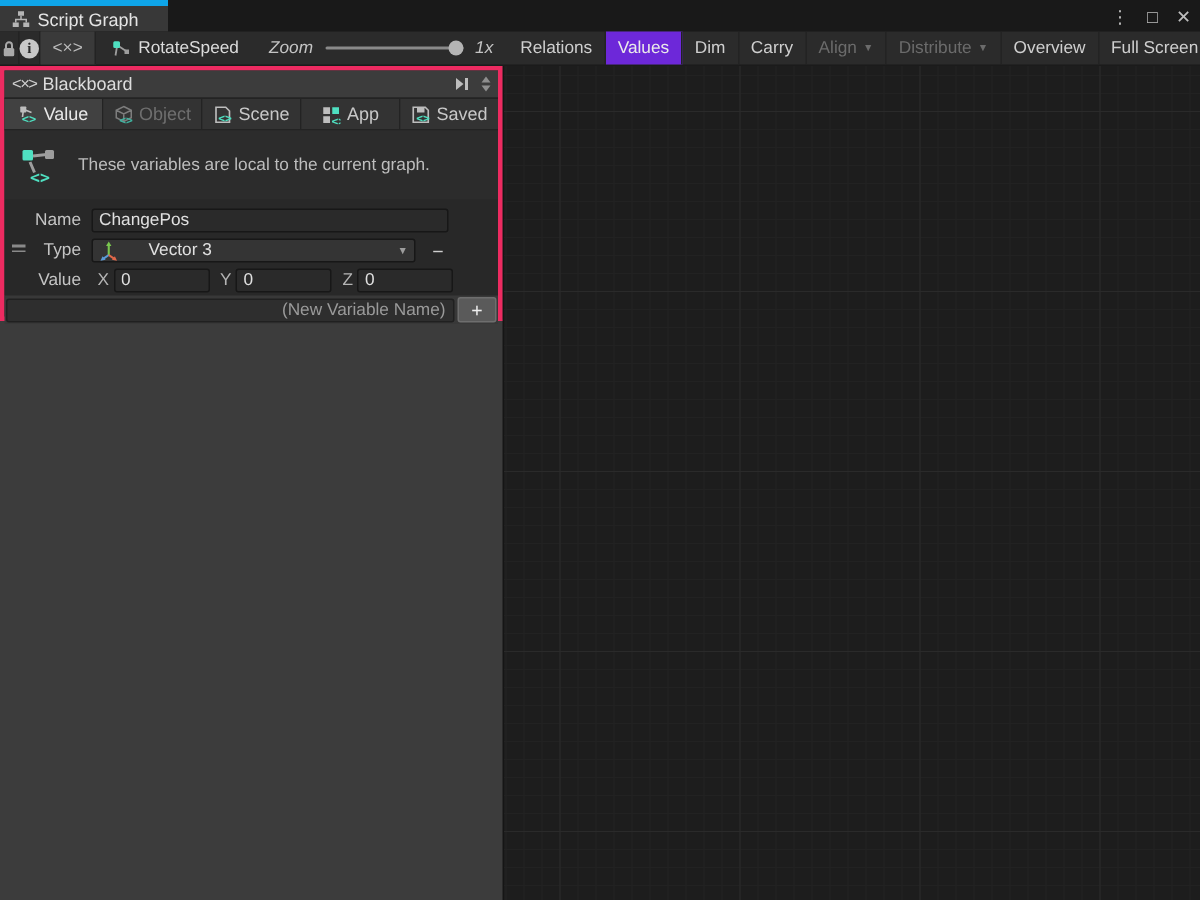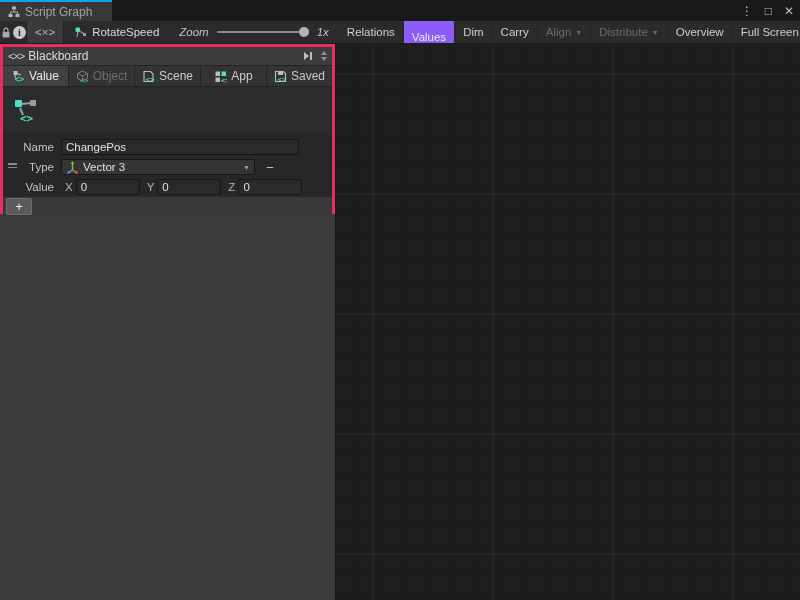--- a/index.html
+++ b/index.html
@@ -2,35 +2,35 @@
 <html><head>
 <meta charset="utf-8">
 <style>
   * { margin:0; padding:0; box-sizing:border-box; }
   html,body { width:800px; height:600px; overflow:hidden; }
   body { position:relative; background:#191919; font-family:"Liberation Sans",sans-serif; -webkit-font-smoothing:antialiased; }
 
   
   .tabbar { position:absolute; left:0; top:0; right:0; height:21px; background:#191919; }
   .doc-tab { position:absolute; left:0; top:0; width:112px; height:21px; background:#383838;
-             border-top:2px solid #0ea5e9; display:flex; align-items:center; gap:5px;
-             padding:0 8px; color:#a3a3a3; font-size:12px; }
+             border-top:4px solid #0ea5e9; display:flex; align-items:center; gap:5px;
+             padding:0 8px; color:#e5e5e5; font-size:12px; }
   .win-controls { position:absolute; right:6px; top:0; height:21px; display:flex; align-items:center; gap:12px;
                   color:#bdbdbd; font-size:12px; }
   .win-controls span { cursor:default; }
 
   
   .toolbar { position:absolute; left:0; top:21px; right:0; height:23px; background:#2b2b2b;
              border-bottom:1px solid #1b1b1b; display:flex; align-items:stretch;
              font-size:11.5px; color:#cfcfcf; }
   .tbtn { display:flex; align-items:center; justify-content:center; padding:0 8px;
           border-right:1px solid #232323; white-space:nowrap; }
   .tbtn.square { width:23px; padding:0; }
   .tbtn.wide { width:74px; background:#3a3a3a; }
-  .tbtn.active { background:#8b5cf6; color:#eaeaea;align-items:flex-end; }
+  .tbtn.active { background:#6d28d9; color:#eaeaea; }
   .tbtn.disabled { color:#6b6b6b; }
   .tbtn .caret { font-size:7px; margin-left:4px; }
   .tb-spacer { flex:1; }
   .graphname { display:flex; align-items:center; gap:5px; padding:0 10px; color:#dcdcdc;justify-content:flex-end; }
   .zoomgroup { display:flex; align-items:center; gap:8px; padding:0 10px; color:#c4c4c4;font-style:italic; }
   .slider { position:relative; width:92px; height:2px; background:#8a8a8a; border-radius:1px; }
   .slider .handle { position:absolute; top:-4px; left:82px; width:10px; height:10px;
                     background:#b4b4b4; border-radius:50%; }
 
   
@@ -81,22 +81,22 @@
              padding:0 10px; flex:none; }
   .bb-info .txt .t1 { font-size:13px; color:#d4d4d4; margin-bottom:3px; }
   .bb-info .txt .t2 { font-size:11.5px; color:#bdbdbd; }
   .bb-fields { flex:1; background:#282828; padding-top:4px; }
   .row { display:flex; align-items:center; height:20px; padding:0 5px; position:relative; }
   .row-label { width:53px; text-align:right; padding-right:7px; color:#c4c4c4; font-size:11.5px; flex:none; }
   .row .handle-slot { position:absolute; left:5px; top:6px; }
   .tfield { height:16px; background:#2a2a2a; border:1px solid #171717; border-radius:2px;
             color:#e0e0e0; font-size:11.5px; padding:0 4px; font-family:"Liberation Sans",sans-serif; outline:none; }
   .name-input { width:238px; }
-  .dropdown { width:194px; height:16px; background:#343434; border:1px solid #171717; border-radius:2px;
-              display:flex; align-items:center; gap:4px; padding:0 4px; color:#e0e0e0; font-size:11.5px; }
+  .dropdown { width:216px; height:16px; background:#343434; border:1px solid #171717; border-radius:2px;
+              display:flex; align-items:center; gap:20px; padding:0 4px; color:#e0e0e0; font-size:11.5px; }
   .dropdown .dcaret { margin-left:auto; font-size:7px; color:#9d9d9d; }
   .minusbtn { width:22px; text-align:center; color:#cfcfcf; font-size:13px; margin-left:4px; }
   .axis-label { color:#b4b4b4; font-size:11.5px; margin:0 3px 0 7px; }
   .axis-label.first { margin-left:4px; }
   .axis-input { width:64px; }
   .bb-newvar { height:19px; background:#383838; display:flex; align-items:center; padding:1px; flex:none; }
   .newvar-input { flex:1; height:16px; background:#2e2e2e; border:1px solid #202020; border-radius:2px;
                   text-align:right; color:#9a9a9a; font-size:11.5px; padding:0 5px;
                   font-family:"Liberation Sans",sans-serif; outline:none; }
   .newvar-input::placeholder { color:#9a9a9a; opacity:1; }
@@ -243,20 +243,21 @@
   </div>
 
   <div class="bb-info">
     <svg width="27" height="27" viewBox="0 0 27 27">
       <path d="M9 7 L18 6 M7 11 L10 18" stroke="#9d9d9d" stroke-width="2" fill="none"></path>
       <rect x="2" y="3" width="7" height="7" rx="1" fill="#4fe0c1"></rect>
       <rect x="17" y="3" width="6" height="6" rx="1" fill="#9d9d9d"></rect>
       <text x="7" y="25" font-size="11" font-weight="bold" fill="#4fe0c1" font-family="monospace">&lt;&gt;</text>
     </svg>
     <div class="txt">
+      <div class="t2">These variables are local to the current graph.</div>
     </div>
   </div>
 
   <div class="bb-fields">
     <div class="row">
       <span class="row-label">Name</span>
       <input class="tfield name-input" value="ChangePos" style="">
     </div>
     <div class="row">
       <span class="handle-slot draghandle">
@@ -283,15 +284,16 @@
       <span class="axis-label first">X</span>
       <input class="tfield axis-input" value="0" style="">
       <span class="axis-label">Y</span>
       <input class="tfield axis-input" value="0" style="">
       <span class="axis-label">Z</span>
       <input class="tfield axis-input" value="0" style="">
     </div>
   </div>
 
   <div class="bb-newvar">
+    <input class="newvar-input" placeholder="(New Variable Name)" style="">
     <span class="plusbtn">+</span>
   </div>
 </div>
 
 </body></html>

